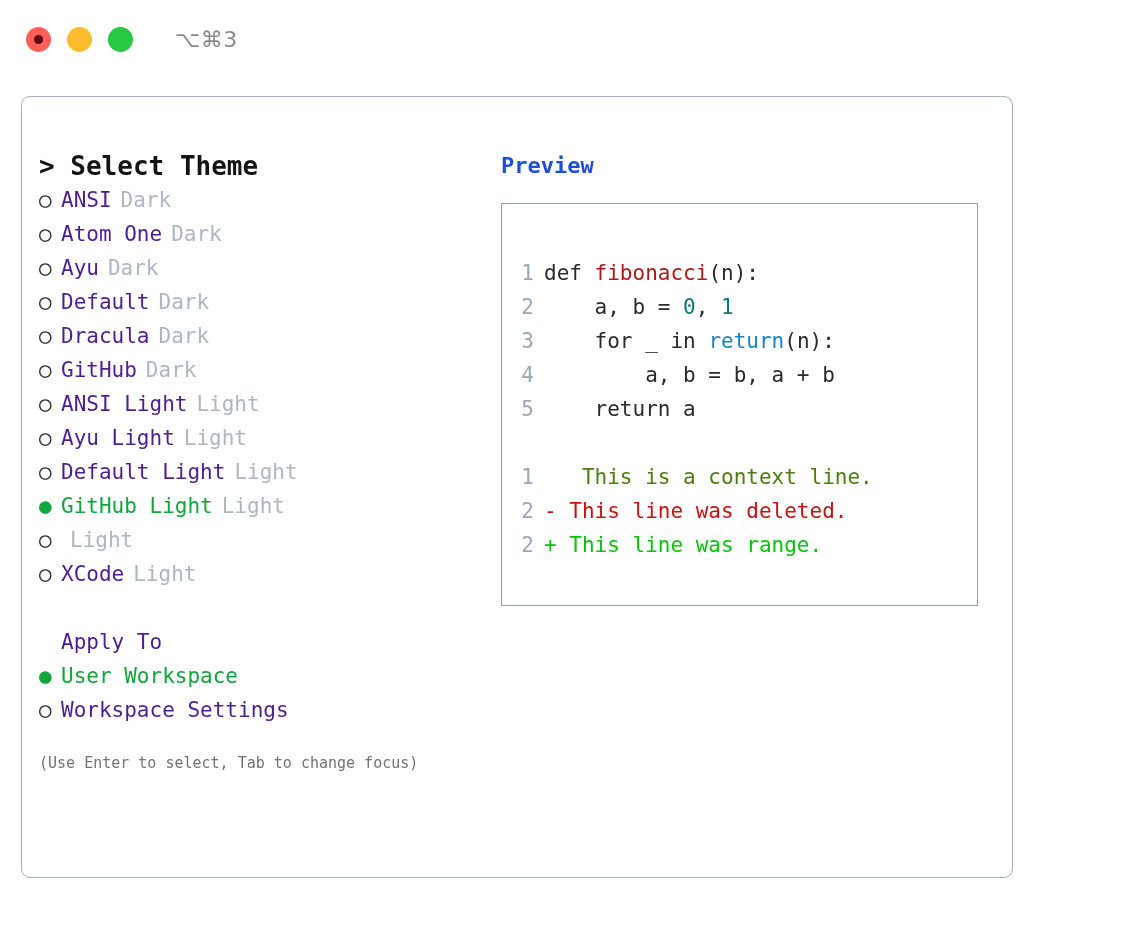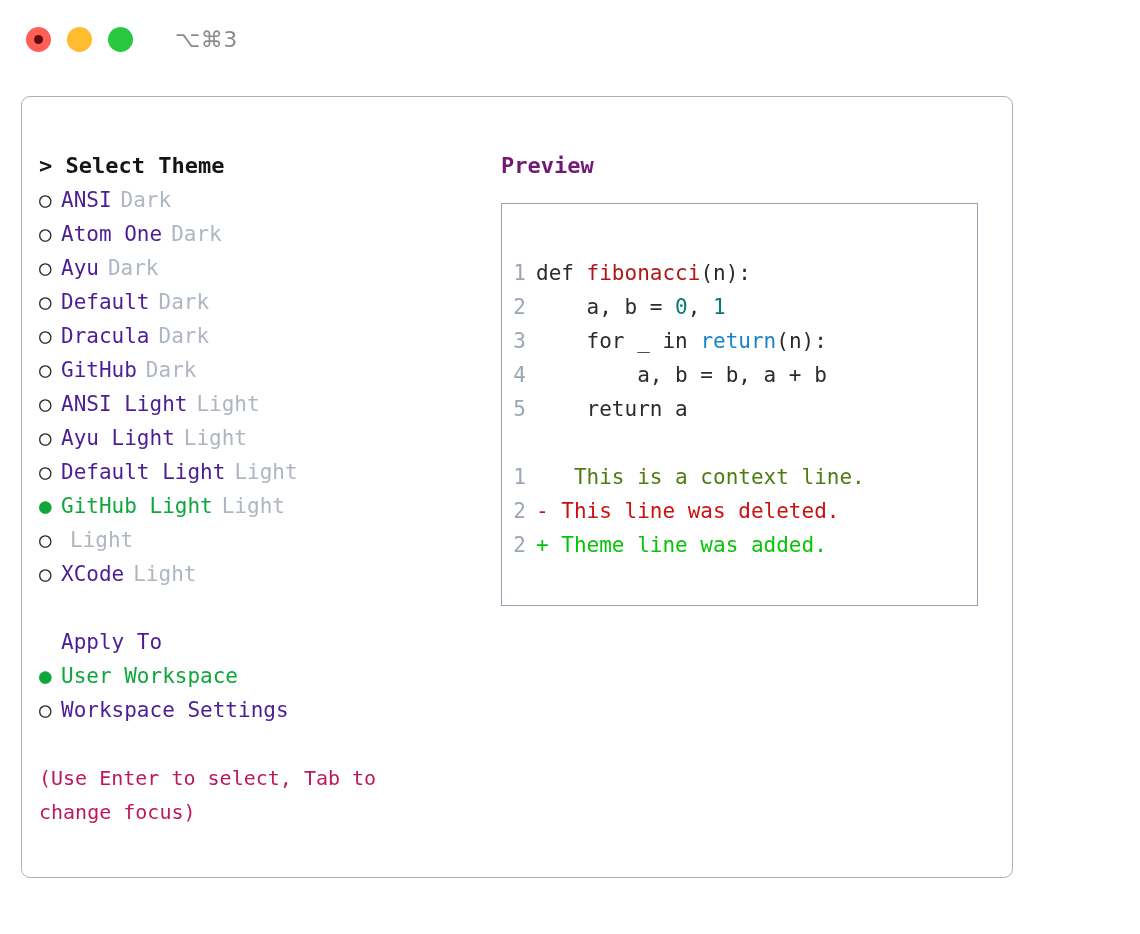--- a/index.html
+++ b/index.html
@@ -78,21 +78,21 @@
     width: 460px;
   }
   .col-right {
     position: absolute;
     left: 479px; top: 52px;
     width: 500px;
   }
 
   
   .section-title {
-    font-size: 22px;
+    font-size: 26px;
     font-weight: bold;
     color: #141414;
     line-height: 34px;
     white-space: pre;
   }
   .list { margin: 0; padding: 0; list-style: none; }
   .row {
     display: flex;
     align-items: baseline;
     line-height: 34px;
@@ -112,43 +112,43 @@
   .row-label { color: #4c1d95; }
   .row-tag {
     color: #aeb6c2;
     margin-left: 9px;
   }
   .row.plain .bullet { color: transparent; }
 
   .group-gap { height: 34px; }
 
   .hint {
-    margin-top: 34px;
-    color: #be185d;
-    font-size: 20px;
+    margin-top: 19px;
+    color: #737373;
+    font-size: 15px;
     line-height: 34px;
     width: 400px;
   }
 
   
   .preview-title {
     font-size: 22px;
     font-weight: bold;
-    color: #701a75;
+    color: #1d4ed8;
     line-height: 34px;
     white-space: pre;
   }
   .preview-box {
     margin-top: 20px;
     width: 477px;
     height: 403px;
     border: 1.6px solid #93a0b0;
     box-sizing: border-box;
     background: #ffffff;
-    padding: 52px 0 0 0;
+    padding: 52px 0 0 8px;
   }
   .code-line {
     font-size: 21px;
     line-height: 34px;
     white-space: pre;
     color: #2b2b2b;
   }
   .lineno {
     display: inline-block;
     width: 24px;
@@ -226,20 +226,20 @@
               <div class="code-line"><span class="lineno">1</span><span class="tok-plain">def </span><span class="tok-fn">fibonacci</span><span class="tok-plain">(n):</span></div>
               <div class="code-line"><span class="lineno">2</span><span class="tok-plain">    a, b = </span><span class="tok-num">0</span><span class="tok-plain">, </span><span class="tok-num">1</span></div>
               <div class="code-line"><span class="lineno">3</span><span class="tok-plain">    for _ in </span><span class="tok-builtin">return</span><span class="tok-plain">(n):</span></div>
               <div class="code-line"><span class="lineno">4</span><span class="tok-plain">        a, b = b, a + b</span></div>
               <div class="code-line"><span class="lineno">5</span><span class="tok-plain">    return a</span></div>
             </div>
           <div class="diff-gap"></div>
           <div id="diff-block">
               <div class="code-line"><span class="lineno">1</span><span class="diff-context"> </span><span class="diff-context">  This is a context line.</span></div>
               <div class="code-line"><span class="lineno">2</span><span class="diff-del">-</span><span class="diff-del"> This line was deleted.</span></div>
-              <div class="code-line"><span class="lineno">2</span><span class="diff-add">+</span><span class="diff-add"> Theme line was added.</span></div>
+              <div class="code-line"><span class="lineno">2</span><span class="diff-add">+</span><span class="diff-add"> This line was range.</span></div>
             </div>
         </div>
       </div>
 
     </div>
   </div>
 </div>
 
 </body></html>

